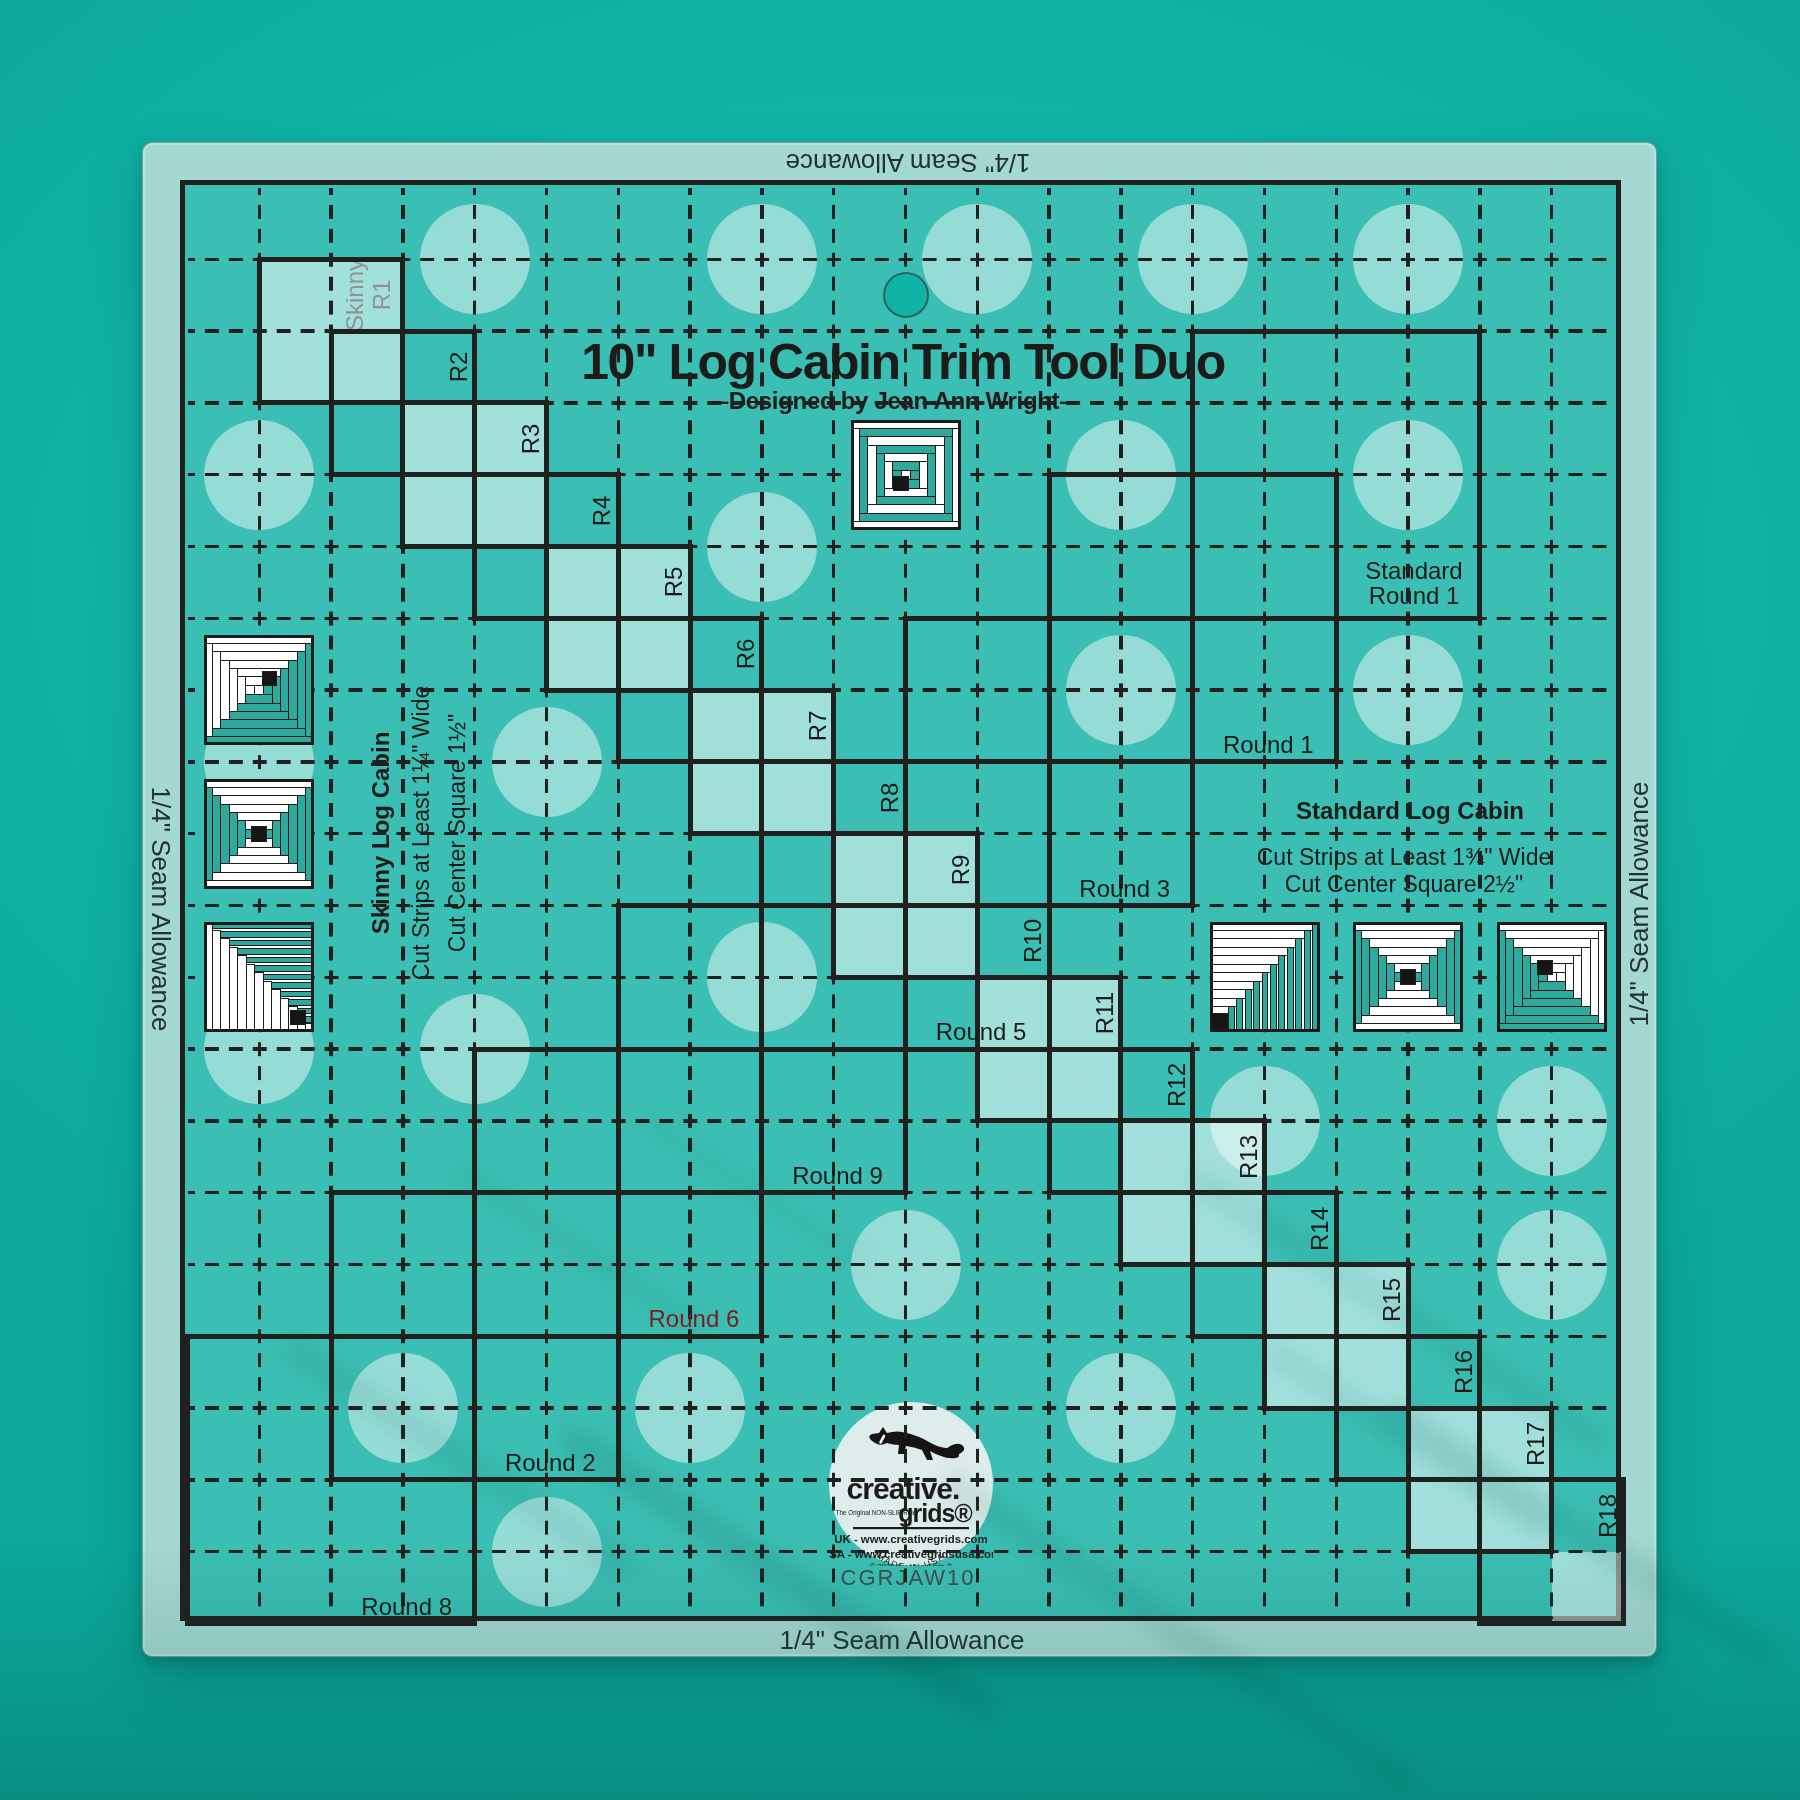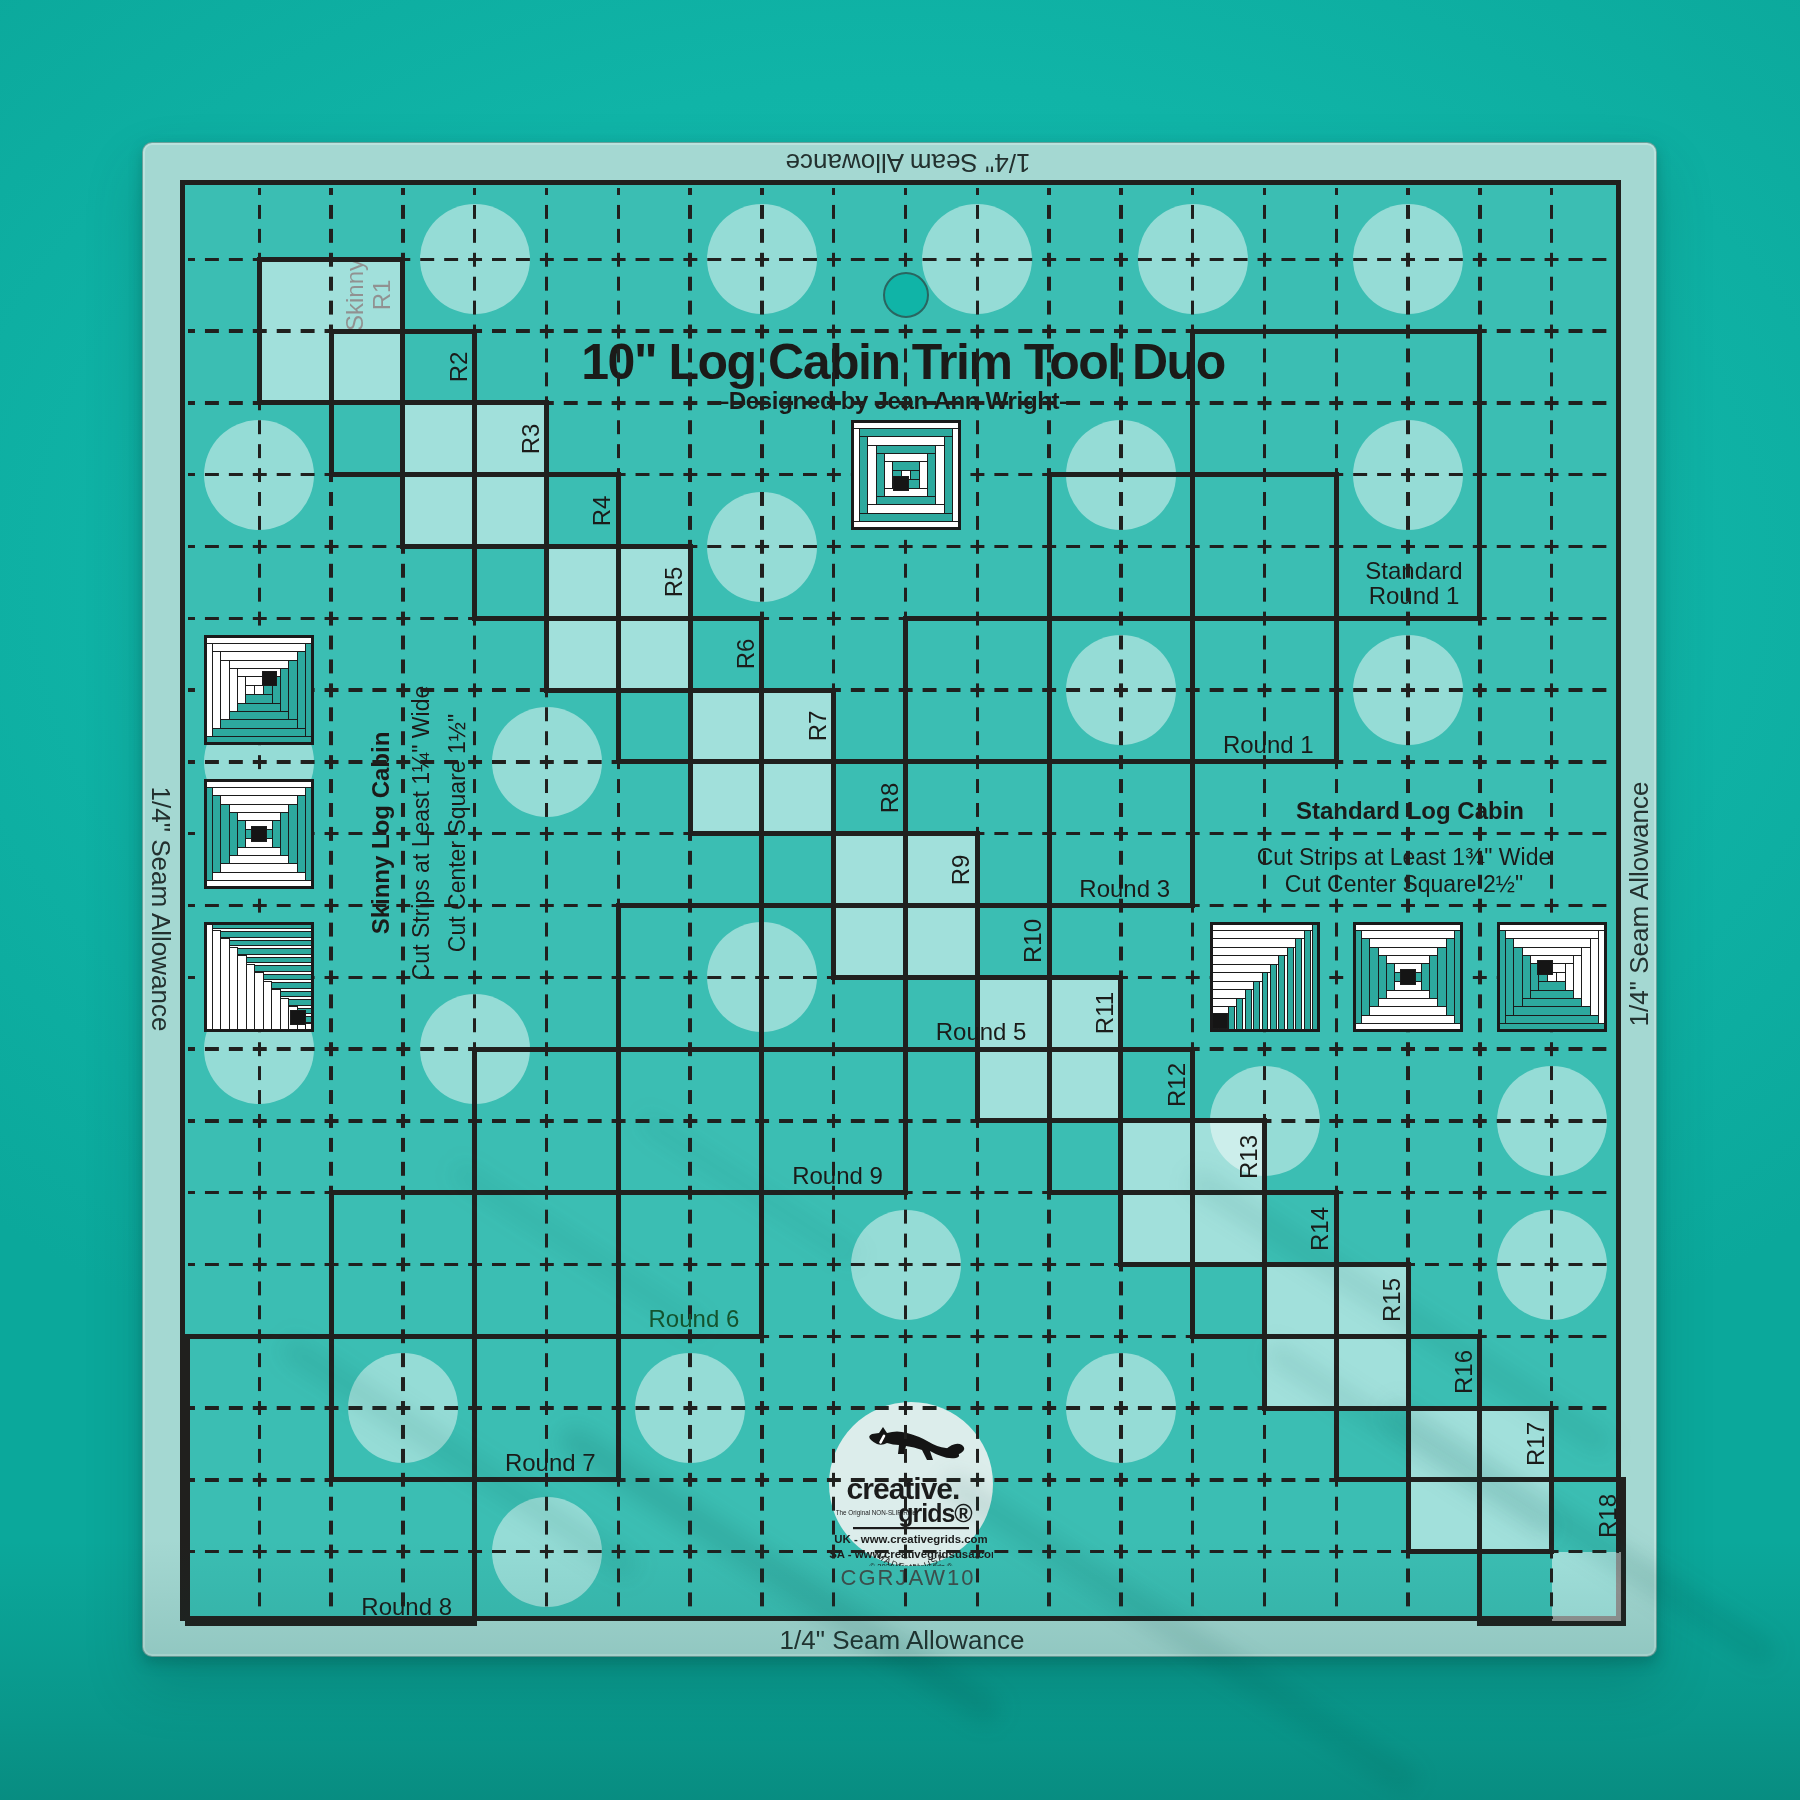--- a/index.html
+++ b/index.html
@@ -235,22 +235,22 @@
         <div style="position: absolute; pointer-events: none; left: 1063.6px; top: 971.8px; transform: translate(-50%, -50%) rotate(-90deg); font-size: 24px; color: rgb(27, 27, 25); white-space: nowrap;">R13</div>
         <div style="position: absolute; pointer-events: none; left: 1135.4px; top: 1043.6px; transform: translate(-50%, -50%) rotate(-90deg); font-size: 24px; color: rgb(27, 27, 25); white-space: nowrap;">R14</div>
         <div style="position: absolute; pointer-events: none; left: 1207.2px; top: 1115.4px; transform: translate(-50%, -50%) rotate(-90deg); font-size: 24px; color: rgb(27, 27, 25); white-space: nowrap;">R15</div>
         <div style="position: absolute; pointer-events: none; left: 1279px; top: 1187.2px; transform: translate(-50%, -50%) rotate(-90deg); font-size: 24px; color: rgb(27, 27, 25); white-space: nowrap;">R16</div>
         <div style="position: absolute; pointer-events: none; left: 1350.8px; top: 1259px; transform: translate(-50%, -50%) rotate(-90deg); font-size: 24px; color: rgb(27, 27, 25); white-space: nowrap;">R17</div>
         <div style="position: absolute; pointer-events: none; left: 1422.6px; top: 1330.8px; transform: translate(-50%, -50%) rotate(-90deg); font-size: 24px; color: rgb(27, 27, 25); white-space: nowrap;">R18</div>
         <div style="position: absolute; pointer-events: none; left: 1083.3px; top: 559.9px; transform: translate(-50%, -50%); font-size: 24px; color: rgb(27, 27, 25); white-space: nowrap;">Round 1</div>
         <div style="position: absolute; pointer-events: none; left: 939.7px; top: 703.5px; transform: translate(-50%, -50%); font-size: 24px; color: rgb(27, 27, 25); white-space: nowrap;">Round 3</div>
         <div style="position: absolute; pointer-events: none; left: 796.1px; top: 847.1px; transform: translate(-50%, -50%); font-size: 24px; color: rgb(27, 27, 25); white-space: nowrap;">Round 5</div>
         <div style="position: absolute; pointer-events: none; left: 652.5px; top: 990.7px; transform: translate(-50%, -50%); font-size: 24px; color: rgb(27, 27, 25); white-space: nowrap;">Round 9</div>
-        <div style="position: absolute; pointer-events: none; left: 508.9px; top: 1134.3px; transform: translate(-50%, -50%); font-size: 24px; color: #14532d; white-space: nowrap;">Round 6</div>
-        <div style="position: absolute; pointer-events: none; left: 365.3px; top: 1277.9px; transform: translate(-50%, -50%); font-size: 24px; color: rgb(27, 27, 25); white-space: nowrap;">Round 7</div>
+        <div style="position: absolute; pointer-events: none; left: 508.9px; top: 1134.3px; transform: translate(-50%, -50%); font-size: 24px; color: #7f1d1d; white-space: nowrap;">Round 6</div>
+        <div style="position: absolute; pointer-events: none; left: 365.3px; top: 1277.9px; transform: translate(-50%, -50%); font-size: 24px; color: rgb(27, 27, 25); white-space: nowrap;">Round 2</div>
         <div style="position: absolute; pointer-events: none; left: 221.7px; top: 1421.5px; transform: translate(-50%, -50%); font-size: 24px; color: rgb(27, 27, 25); white-space: nowrap;">Round 8</div>
         <div style="position: absolute; pointer-events: none; left: 697.5px; top: 87.2px; width: 46px; height: 46px; border-radius: 50%; background: rgb(16, 180, 167); border: 2px solid rgb(42, 101, 96); box-sizing: border-box;"></div>
         <div style="position: absolute; pointer-events: none; left: 19.3px; top: 450.1px; width: 110px; height: 110px;"><svg width="110" height="110" viewBox="0 0 100 100" shape-rendering="crispEdges">
             <rect x="0" y="0" width="100" height="100" fill="#fff" stroke="#1a1a1a" stroke-width="0.9"></rect>
             <rect x="0" y="0" width="100" height="7.6" fill="#fff" stroke="#1a1a1a" stroke-width="0.9"></rect>
             <rect x="0" y="92.4" width="100" height="7.6" fill="#2da99e" stroke="#1a1a1a" stroke-width="0.9"></rect>
             <rect x="0" y="7.6" width="7.6" height="84.8" fill="#fff" stroke="#1a1a1a" stroke-width="0.9"></rect>
             <rect x="92.4" y="7.6" width="7.6" height="84.8" fill="#2da99e" stroke="#1a1a1a" stroke-width="0.9"></rect>
             <rect x="7.6" y="7.6" width="84.8" height="7.6" fill="#fff" stroke="#1a1a1a" stroke-width="0.9"></rect>
             <rect x="7.6" y="84.80000000000001" width="84.8" height="7.6" fill="#2da99e" stroke="#1a1a1a" stroke-width="0.9"></rect>

